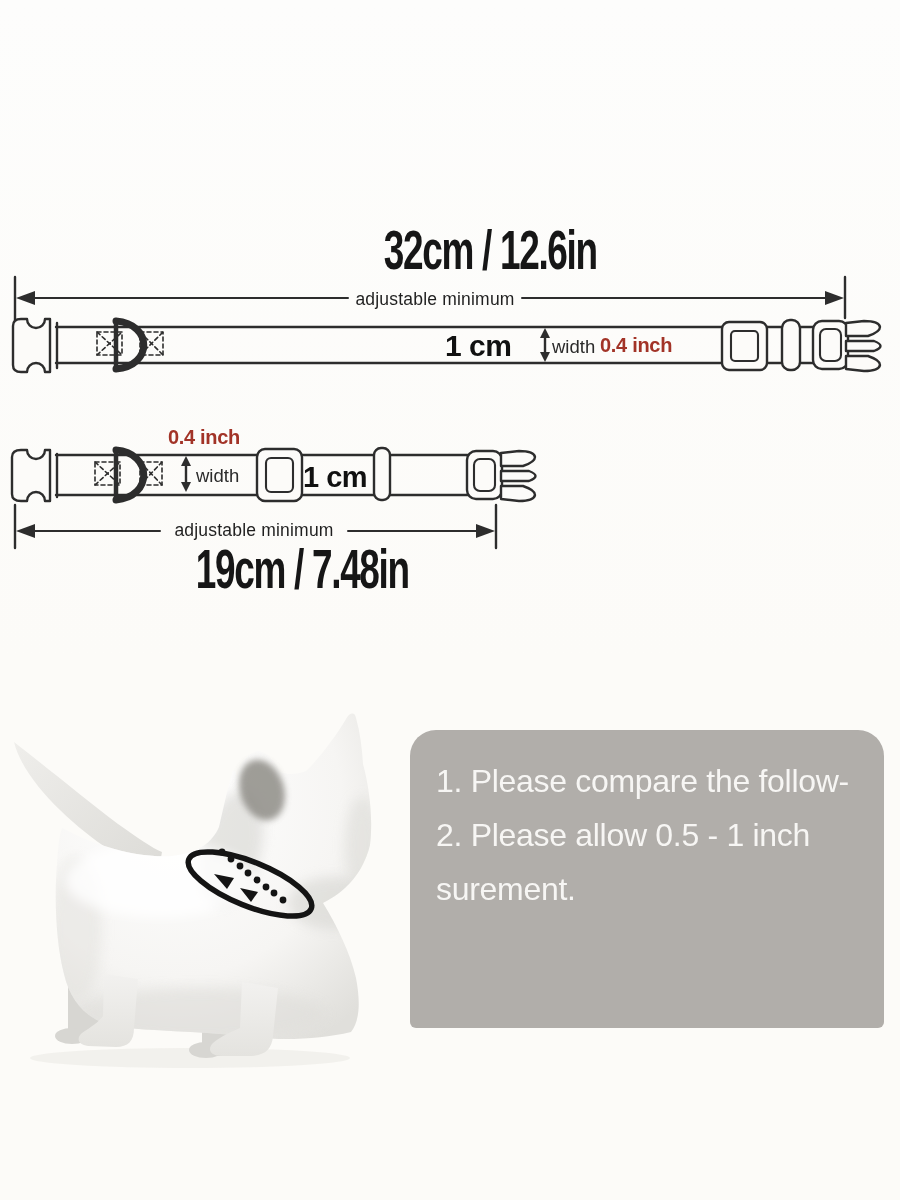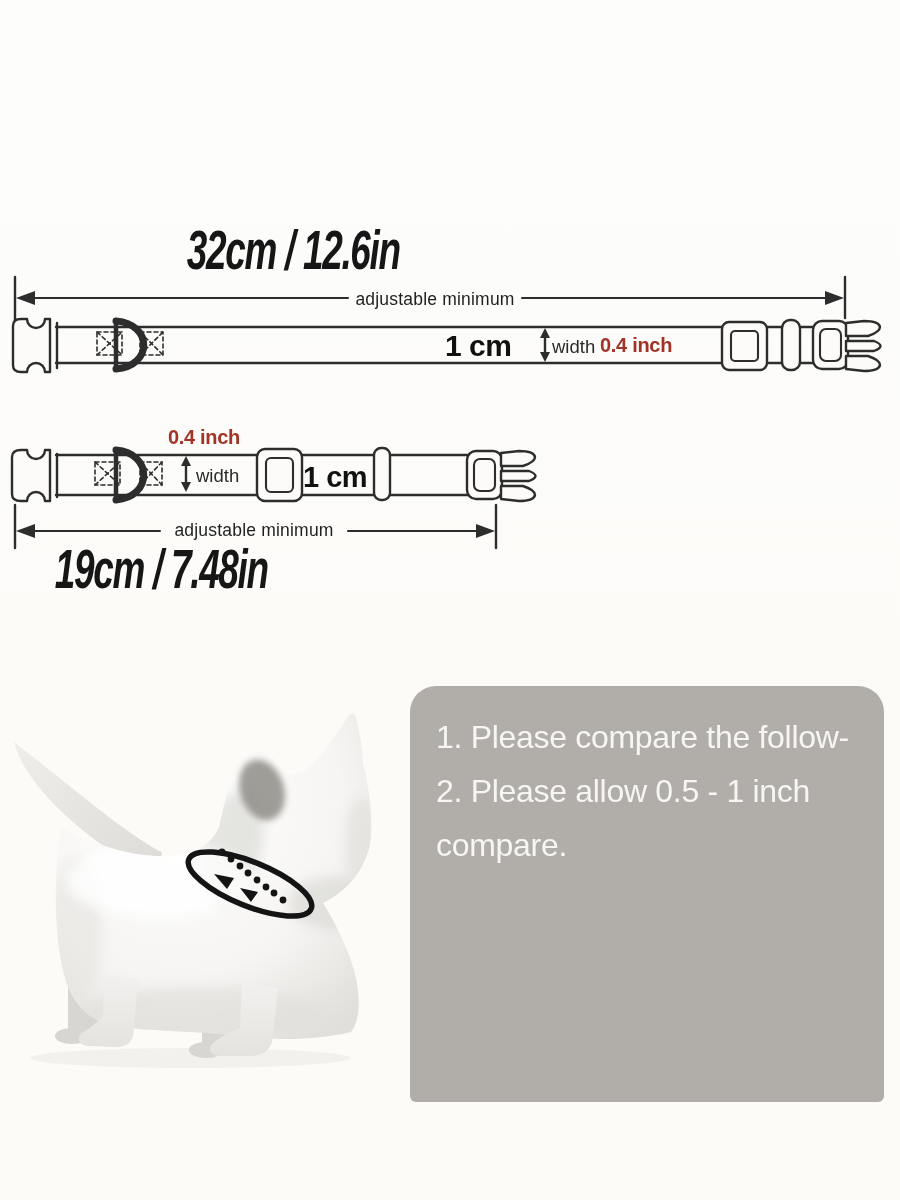--- a/index.html
+++ b/index.html
@@ -7,44 +7,43 @@
     position:relative;
     width:900px;height:1200px;
     background:linear-gradient(180deg,#fdfdfc 0%,#fcfbf8 55%,#fcfbf8 100%);
     overflow:hidden;
     font-family:"Liberation Sans", sans-serif;
     color:#1b1b1b;
   }
   svg.diagram{position:absolute;left:0;top:0;pointer-events:none;}
 
   .big-title{
-    position:absolute;text-align:left;
+    position:absolute;text-align:right;
     font-weight:700;font-size:56px;letter-spacing:-2px;color:#161616;
     white-space:nowrap;
-    font-style:italic;
   }
   .big-title .squeeze{display:inline-block;transform:scaleX(0.66);transform-origin:50% 50%;}
 
   .dim-label{
     position:absolute;text-align:center;
     font-size:17.5px;color:#1f1f1f;white-space:nowrap;letter-spacing:0.2px;
   }
   .cm-label{
     position:absolute;text-align:left;
     font-weight:700;font-size:30px;color:#111;white-space:nowrap;letter-spacing:-0.5px;
   }
   .width-word{
     position:absolute;font-size:18.5px;color:#2b2b2b;white-space:nowrap;
   }
   .inch-label{
     position:absolute;font-weight:700;font-size:20px;
     color:var(--accent-red,#a23327);white-space:nowrap;letter-spacing:-0.3px;
   }
   .note-box{
-    position:absolute;left:410px;top:686px;width:474px;height:416px;
+    position:absolute;left:410px;top:730px;width:474px;height:298px;
     background:var(--note-bg,#b1aeaa);
     border-radius:26px 26px 6px 6px;
     box-sizing:border-box;
     padding:24px 14px 0 26px;
   }
   .note-line{
     font-size:32px;line-height:54px;letter-spacing:-0.3px;
     color:var(--note-text,#f7f6f4);white-space:nowrap;
   }
 </style>
@@ -279,16 +278,16 @@
 
   <div class="dim-label" style="left:168px;top:520px;width:172px;">adjustable minimum</div>
 
   <div class="big-title" style="left:0px;top:536px;width:464px;">
     <span class="squeeze">19cm / 7.48in</span>
   </div>
 
   <div class="note-box">
     <div class="note-line">1. Please compare the follow-</div>
     <div class="note-line">2. Please allow 0.5 - 1 inch</div>
-    <div class="note-line">compare.</div>
+    <div class="note-line">surement.</div>
   </div>
 
 </div>
 
 </body></html>

